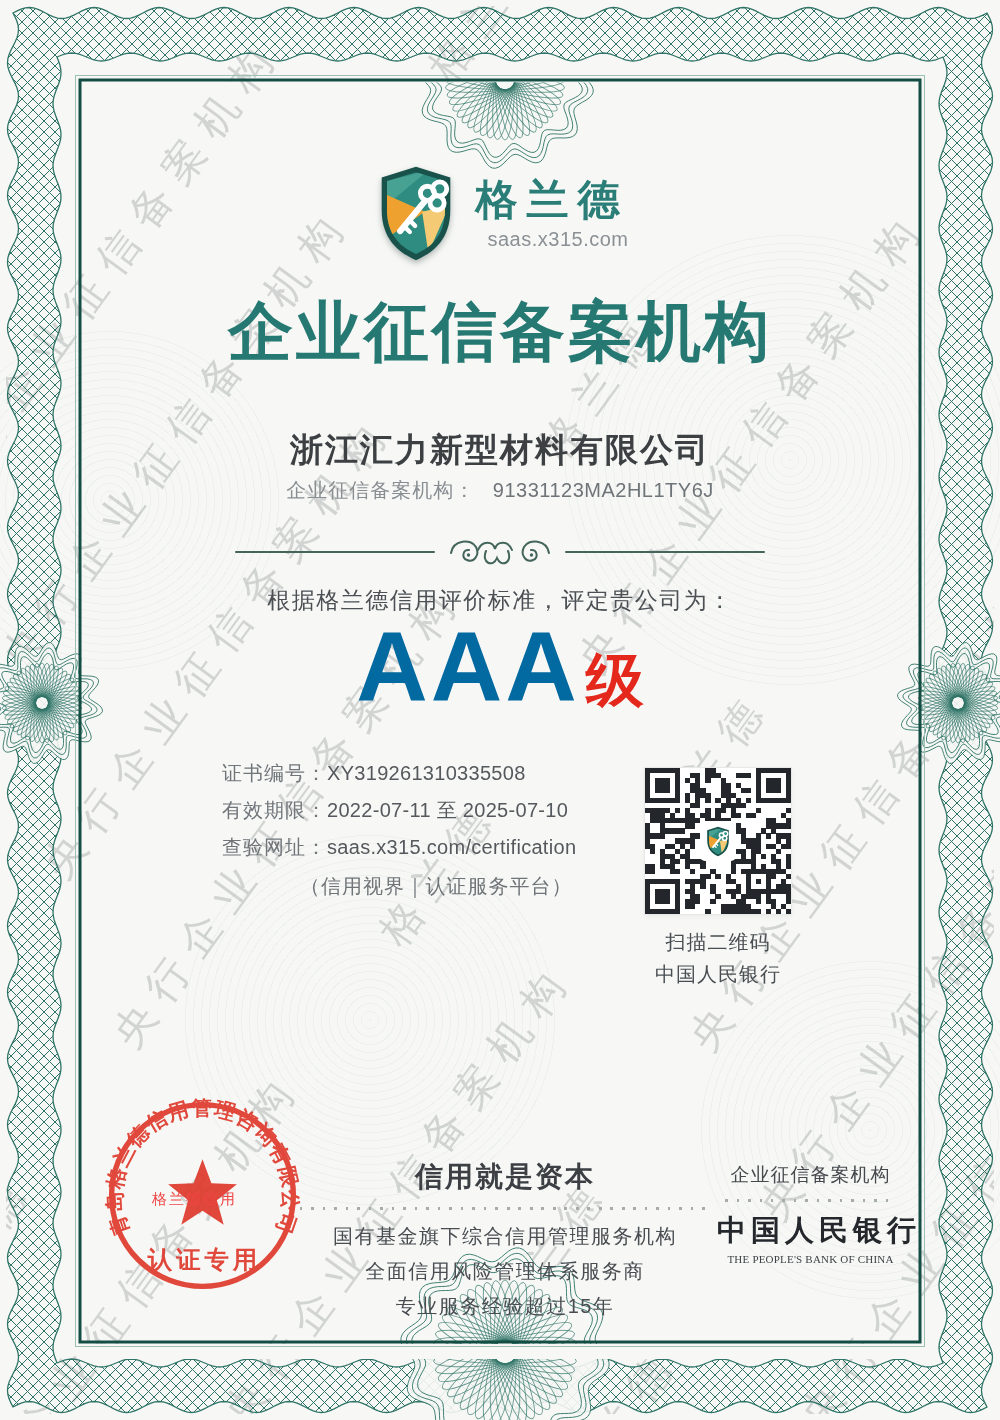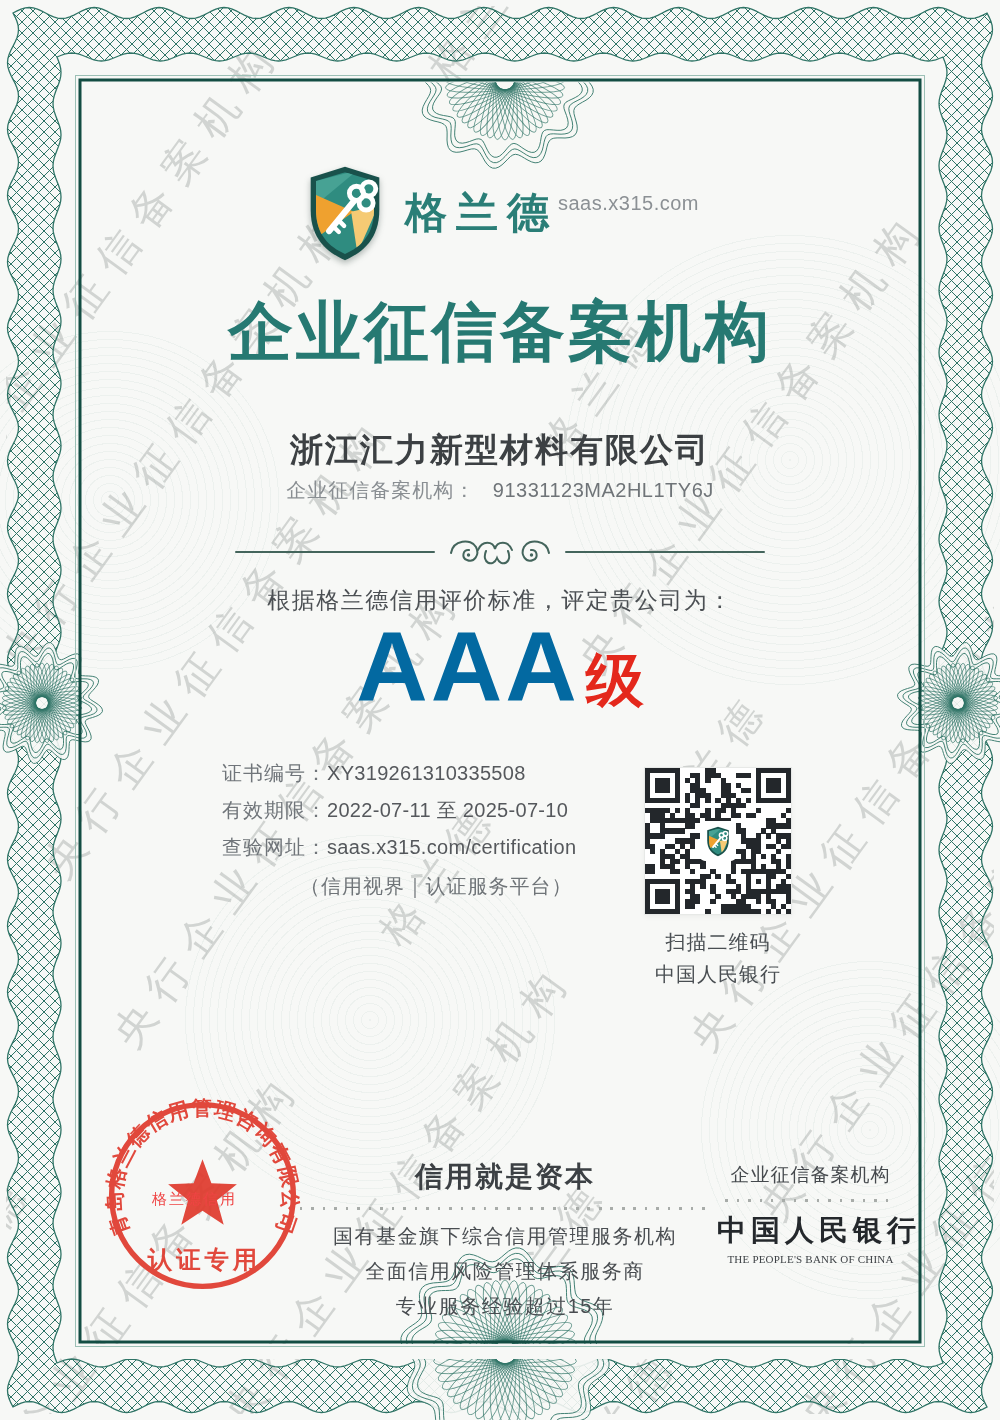--- a/index.html
+++ b/index.html
@@ -18,21 +18,21 @@
     color:rgba(122,128,126,.30);font-weight:500;}
 
   
   #frame-svg{position:absolute;inset:0;z-index:2;pointer-events:none;}
 
   
   .abs{position:absolute;left:0;right:0;text-align:center;z-index:4;}
 
   #logo{top:164px;display:flex;justify-content:center;align-items:center;gap:16px;}
   .logo-shield{width:88px;height:99px;filter:drop-shadow(0 3px 3px rgba(40,60,55,.35));}
-  .logo-text{display:flex;flex-direction:row;align-items:flex-start;text-align:left;}
+  .logo-text{display:flex;flex-direction:column;align-items:flex-end;text-align:left;}
   .logo-brand{font-size:42px;font-weight:600;color:#2a7e77;letter-spacing:9px;line-height:1.15;}
   .logo-site{font-size:20px;color:#8b9094;letter-spacing:.5px;margin-top:3px;}
 
   #title{top:288px;font-size:65px;font-weight:900;color:#267972;letter-spacing:3px;}
 
   #company-name{top:428px;font-size:33px;font-weight:700;color:#3c4043;letter-spacing:2px;}
   #code-row{top:477px;font-size:20px;}
   #code-row .lbl{color:#898e92;letter-spacing:1px;}
   #code-row .val{color:#6f7478;margin-left:12px;letter-spacing:.5px;}
 

